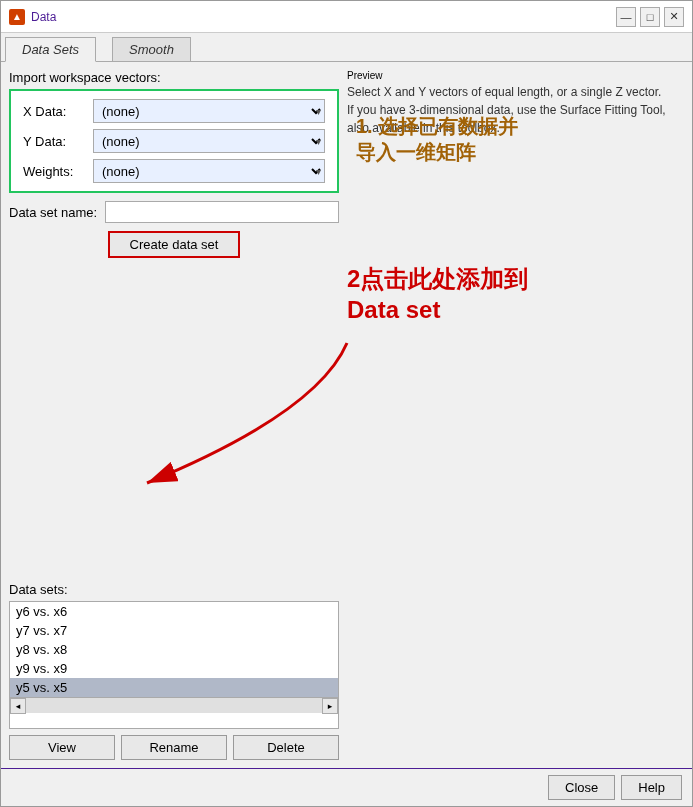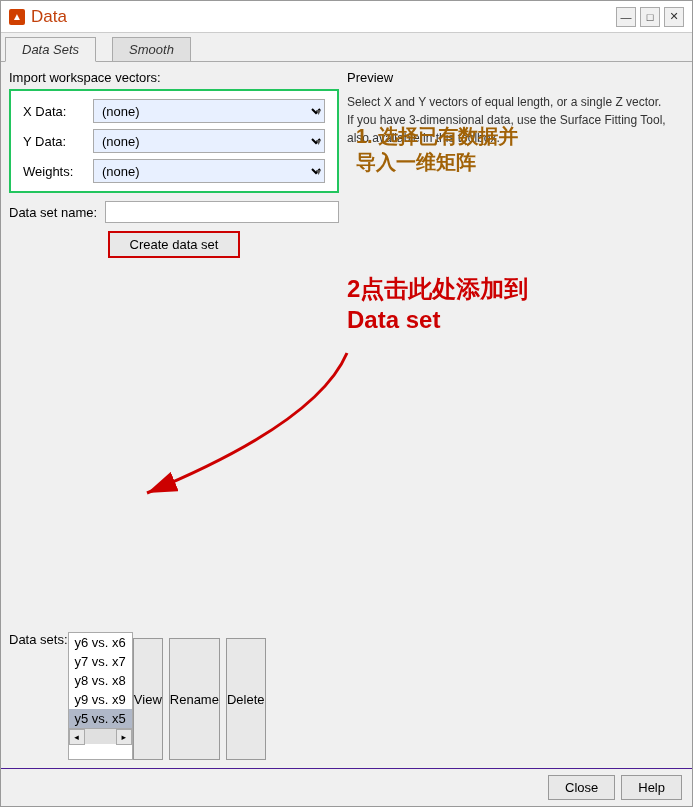--- a/index.html
+++ b/index.html
@@ -42,22 +42,22 @@
       background: #d04000;
       border-radius: 2px;
       display: flex;
       align-items: center;
       justify-content: center;
       color: white;
       font-size: 10px;
       font-weight: bold;
     }
     .title-text {
-      font-size: 17px;
-      color: #c2410c;
+      font-size: 12px;
+      color: #4c1d95;
     }
     .title-controls {
       display: flex;
       gap: 4px;
     }
     .title-btn {
       width: 20px;
       height: 20px;
       border: 1px solid #aaa;
       background: #f0f0f0;
@@ -195,21 +195,21 @@
     }
 
     .arrow-area {
       flex: 1;
       position: relative;
       min-height: 80px;
     }
 
     .datasets-section {
       display: flex;
-      flex-direction: row;
+      flex-direction: column;
     }
     .datasets-label {
       font-size: 13px;
       margin-bottom: 4px;
     }
     .datasets-list-wrapper {
       border: 1px solid #aaa;
       background: #fff;
       height: 128px;
       overflow-y: auto;
@@ -259,23 +259,23 @@
       flex: 1;
       padding: 4px 0;
       border: 1px solid #999;
       background: #e8e8e8;
       font-size: 13px;
       cursor: pointer;
       color: #000;
     }
 
     .preview-title {
-      font-size: 13px;
+      font-size: 10px;
       font-weight: normal;
-      margin-bottom: 8px;
+      margin-bottom: 2px;
     }
 
     .preview-content {
       font-size: 12px;
       color: #333;
       line-height: 1.4;
       flex: 1;
       position: relative;
     }
 

